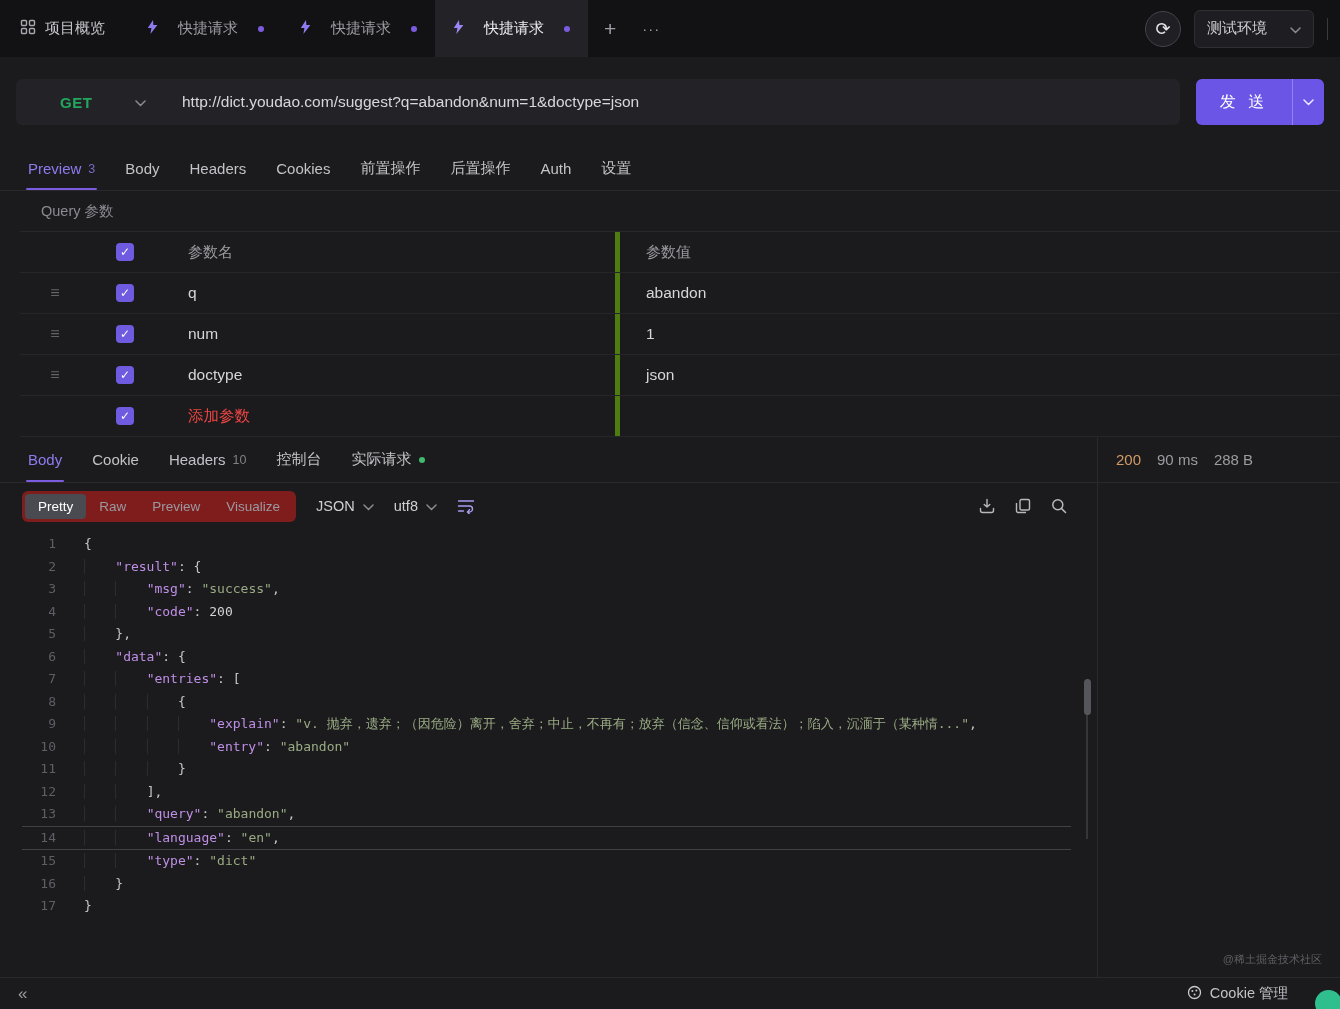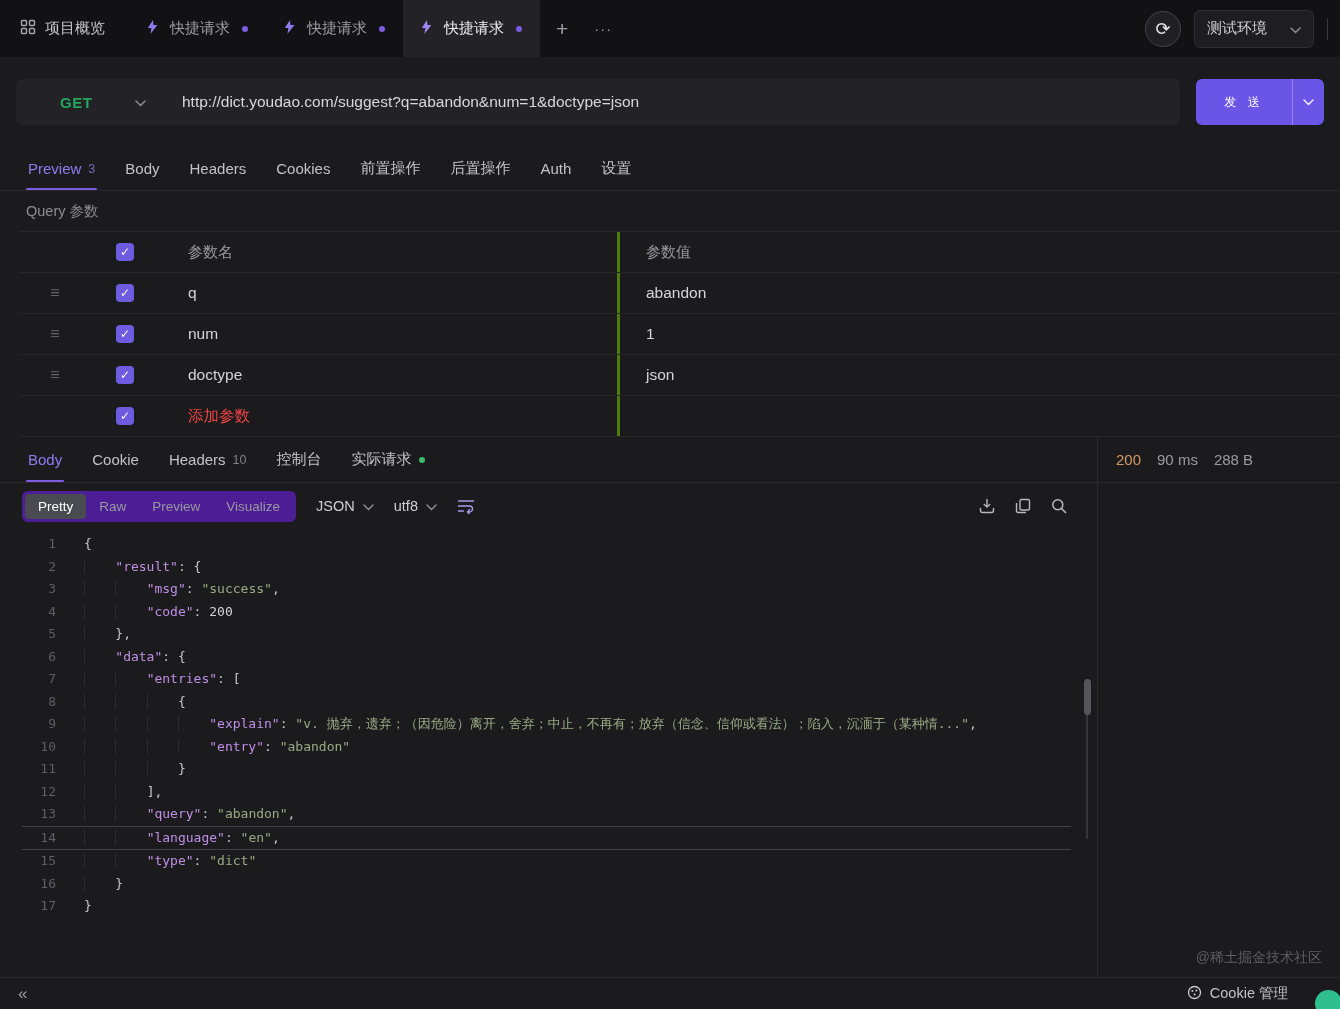--- a/index.html
+++ b/index.html
@@ -3,72 +3,72 @@
 <meta charset="utf-8">
 <style>
   * { margin:0; padding:0; box-sizing:border-box; }
   html,body { width:1340px; height:1009px; overflow:hidden; }
   body { background:#1b1b1d; color:#d6d6da; font-family:"Liberation Sans","DejaVu Sans",sans-serif; }
   .app { display:flex; flex-direction:column; height:100%;justify-content:flex-end; }
 
   
   .topbar { flex:0 0 57px; background:#121214; display:flex; align-items:stretch; }
   .tb-project { display:flex; align-items:center; gap:9px; padding:0 24px 0 20px; color:#c6c6cc; font-size:15px; }
-  .tb-tab { display:flex; align-items:center; gap:12px; padding:0 18px; color:#9c9ca3; font-size:15px; cursor:pointer; }
+  .tb-tab { display:flex; align-items:center; gap:20px; padding:0 18px; color:#9c9ca3; font-size:15px; cursor:pointer; }
   .tb-tab.active { background:#232327; color:#ececf0; }
   .dot { width:6px; height:6px; border-radius:50%; background:#7b5ce0; display:inline-block; }
   .tb-plus { color:#9c9ca3; font-size:21px; padding:0 16px; display:flex; align-items:center; cursor:pointer; }
   .tb-more { color:#9c9ca3; padding:0 10px; display:flex; align-items:center; font-size:15px; letter-spacing:1px; cursor:pointer; }
   .tb-right { margin-left:auto; display:flex; align-items:center; gap:13px; padding-right:12px; }
   .sync-circle { width:36px; height:36px; border-radius:50%; background:#202024; border:1px solid #44444b; color:#e6e6ea; display:flex; align-items:center; justify-content:center; font-size:18px; cursor:pointer; }
   .env-select { height:38px; background:#1e1e22; border:1px solid #2e2e33; border-radius:6px; display:flex; align-items:center; justify-content:space-between; gap:10px; padding:0 12px; color:#d2d2d7; font-size:15px; min-width:120px; cursor:pointer; }
   .tb-sep { width:1px; height:22px; background:#3a3a40; }
 
   
   .request-bar { flex:0 0 90px; display:flex; align-items:center; padding:0 16px; gap:16px; }
   .url-group { flex:1; height:46px; background:#232327; border-radius:6px; display:flex; align-items:center; }
   .method-select { width:150px; height:100%; display:flex; align-items:center; justify-content:space-between; padding:0 20px 0 44px; cursor:pointer; color:#8a8a90; }
   .method-label { color:#22a75d; font-weight:700; font-size:15px; letter-spacing:.5px; }
   .url-input { flex:1; height:100%; background:transparent; border:none; outline:none; color:#d8d8dc; font-size:15.5px; padding:0 16px; font-family:inherit; }
   .send-btn { width:128px; height:46px; background:#6a55e6; border-radius:6px; display:flex; align-items:stretch; color:#fff; cursor:pointer; }
-  .send-label { flex:1; display:flex; align-items:center; justify-content:center; font-size:12px; letter-spacing:4px; }
+  .send-label { flex:1; display:flex; align-items:center; justify-content:center; font-size:16px; letter-spacing:4px; }
   .send-split { width:32px; border-left:1px solid rgba(255,255,255,.28); display:flex; align-items:center; justify-content:center; color:#e9e5ff; }
 
   
   .tabs-row { display:flex; align-items:stretch; gap:30px; padding:0 28px; border-bottom:1px solid #29292d; }
   .req-tabs { flex:0 0 44px; }
   .tab-item { display:flex; align-items:center; gap:7px; color:#c2c2c8; font-size:15px; position:relative; cursor:pointer; }
   .tab-item.active { color:#8f7bef; }
   .tab-item.active::after { content:""; position:absolute; left:-2px; right:-2px; bottom:0; height:2.5px; background:#7b5ce0; border-radius:2px; }
   .count { font-size:12.5px; opacity:.8; }
   .tab-item .count { color:#9a9aa0; }
   .tab-item.active .count { color:#8f7bef; }
   .green-dot { width:6px; height:6px; border-radius:50%; background:#3fba6e; display:inline-block; }
 
   
-  .query-label { flex:0 0 40px; display:flex; align-items:center; padding:0 26px; color:#8b8b92; font-size:14.5px; }
+  .query-label { flex:0 0 40px; display:flex; align-items:center; padding:0 41px; color:#8b8b92; font-size:14.5px; }
 
   
   .ptable { flex:0 0 205px; display:flex; flex-direction:column; margin-left:20px; border-top:1px solid #28282c; }
   .prow { flex:0 0 41px; display:flex; align-items:stretch; border-bottom:1px solid #26262a; }
   .pcell { display:flex; align-items:center; }
   .c-handle { width:70px; justify-content:center; color:#63636a; font-size:16px; cursor:grab; }
   .c-check { width:70px; justify-content:center; }
-  .c-name { width:460px; padding-left:28px; border-right:3px solid #4d7c0f; font-size:15.5px; }
+  .c-name { width:460px; padding-left:28px; border-right:5px solid #4d7c0f; font-size:15.5px; }
   .c-value { flex:1; padding-left:26px; font-size:15.5px; }
   .prow.header .c-name, .prow.header .c-value { color:#9a9aa0; font-size:15px; }
   .checkbox { width:18px; height:18px; border-radius:4px; background:#6e5be0; display:flex; align-items:center; justify-content:center; color:#fff; font-size:12px; cursor:pointer; }
   .placeholder { color:#ef4444; }
 
   
   .response { flex:1; display:flex; min-height:0; }
   .resp-left { flex:1; display:flex; flex-direction:column; min-width:0; }
   .resp-tabs { flex:0 0 46px; }
   .resp-toolbar { flex:0 0 46px; display:flex; align-items:center; gap:20px; padding:0 22px; }
-  .seg { display:flex; background:#4c1d95; border-radius:6px; padding:3px; }
+  .seg { display:flex; background:#7f1d1d; border-radius:6px; padding:3px; }
   .seg-btn { padding:5px 13px; font-size:13.5px; color:#9a9aa0; border-radius:4px; cursor:pointer; }
   .seg-btn.active { background:#4a4a51; color:#fff; }
   .mini-select { display:flex; align-items:center; gap:8px; color:#cfcfd4; font-size:14.5px; cursor:pointer; }
   .mini-select .chev { color:#8a8a90; }
   .toolbar-right { margin-left:auto; display:flex; gap:20px; align-items:center; padding-right:8px; }
   .tool-icon { display:flex; align-items:center; cursor:pointer; }
 
   
   .code-wrap { flex:1; position:relative; overflow:hidden; font-family:"DejaVu Sans Mono",monospace; font-size:13px; line-height:22.5px; padding:4px 26px 0 22px; }
   .code-line { display:flex; }
@@ -80,21 +80,21 @@
   .tok-n { color:#d4d4d4; }
   .tok-p { color:#c8c8cc; }
   .tok-ws { background-image:repeating-linear-gradient(to right,#2b2b30 0 1px,transparent 1px 4ch); }
   .vtrack { position:absolute; right:9px; top:150px; width:2px; height:160px; background:#35353a; }
   .vthumb { position:absolute; right:6px; top:150px; width:7px; height:36px; border-radius:4px; background:#55555c; cursor:grab; }
 
   .resp-right { flex:0 0 243px; border-left:1px solid #29292d; display:flex; flex-direction:column; position:relative; }
   .status-bar { flex:0 0 46px; display:flex; align-items:center; gap:16px; padding:0 18px; border-bottom:1px solid #29292d; font-size:15px; }
   .status-code { color:#d19a66; }
   .status-time,.status-size { color:#9b9ba1; }
-  .watermark { position:absolute; right:18px; bottom:10px; color:#5d5d64; font-size:14px;margin-left:48px; }
+  .watermark { position:absolute; right:18px; bottom:10px; color:#5d5d64; font-size:11px;margin-left:48px; }
 
   
   .footer { flex:0 0 32px; border-top:1px solid #29292d; display:flex; align-items:center; padding:0 18px; position:relative; }
   .collapse-btn { color:#9b9ba1; font-size:17px; cursor:pointer; }
   .footer-right { margin-left:auto; display:flex; align-items:center; gap:8px; color:#c2c2c8; font-size:14.5px; padding-right:34px; cursor:pointer; }
   .float-btn { position:absolute; right:-2px; top:12px; width:27px; height:27px; border-radius:50%; background:#2fbf8f; cursor:pointer; }
 </style>
 </head>
 <body>
 

